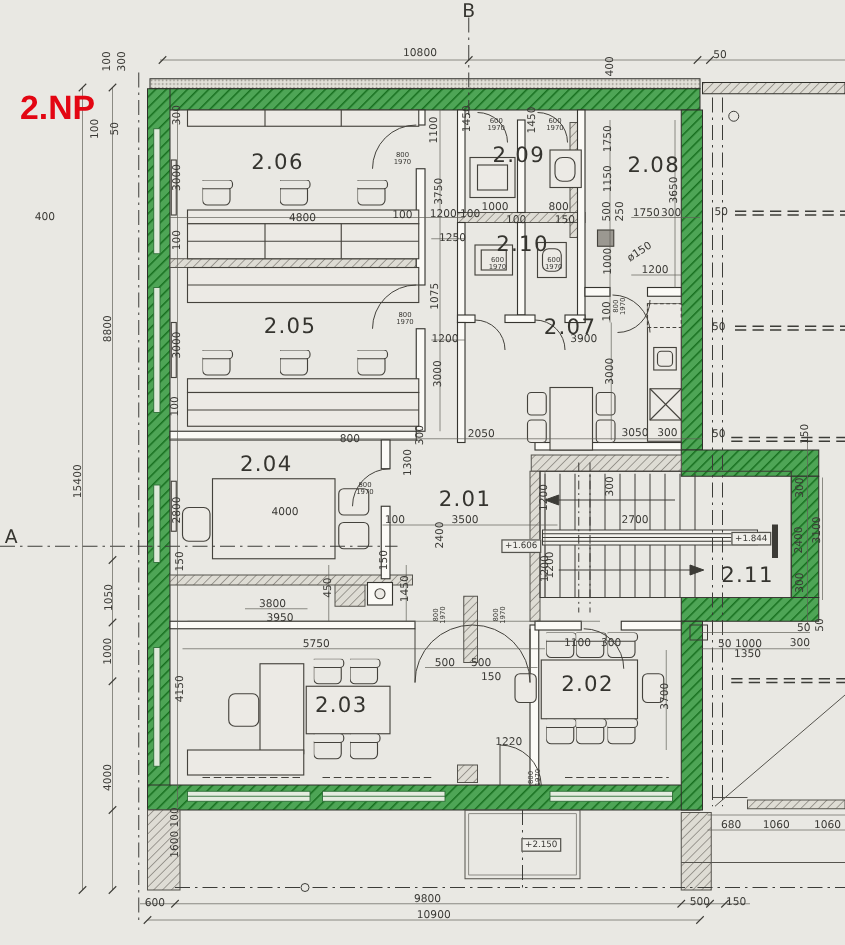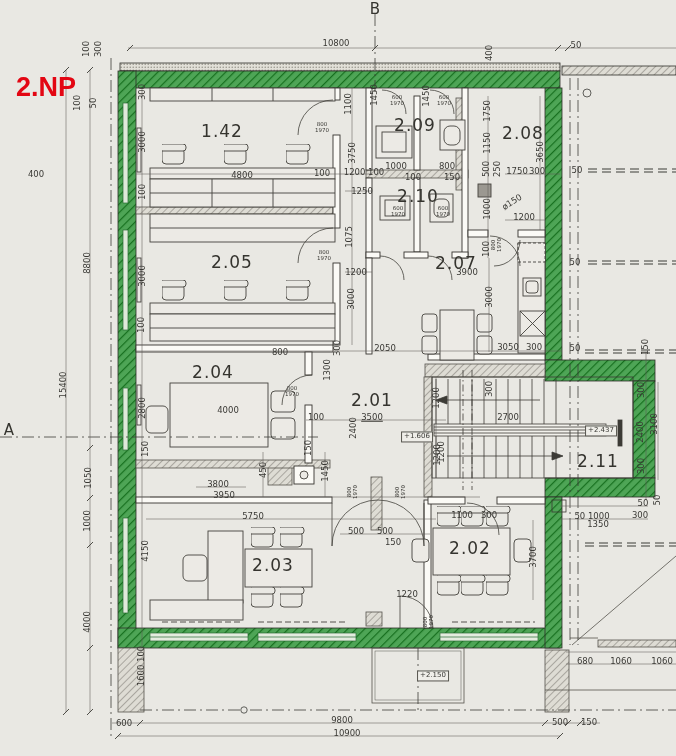--- a/index.html
+++ b/index.html
@@ -324,21 +324,21 @@
     <line x1="137" y1="726" x2="143" y2="720"></line>
         <line x1="542" y1="726" x2="548" y2="720"></line>
     <line x1="115" y1="739" x2="121" y2="733"></line>
         <line x1="557" y1="739" x2="563" y2="733"></line>
     <line x1="565" y1="726" x2="571" y2="720"></line>
         <line x1="577" y1="726" x2="583" y2="720"></line>
   </g>
 </svg>
 
 <div id="labels">
-      <span class="lbl room" style="left: 222px; top: 131px;">1.42</span>
+      <span class="lbl room" style="left: 222px; top: 131px;">2.06</span>
       <span class="lbl room" style="left: 415px; top: 125px;">2.09</span>
       <span class="lbl room" style="left: 523px; top: 133px;">2.08</span>
       <span class="lbl room" style="left: 418px; top: 196px;">2.10</span>
       <span class="lbl room" style="left: 232px; top: 262px;">2.05</span>
       <span class="lbl room" style="left: 456px; top: 263px;">2.07</span>
       <span class="lbl room" style="left: 213px; top: 372px;">2.04</span>
       <span class="lbl room" style="left: 372px; top: 400px;">2.01</span>
       <span class="lbl room" style="left: 598px; top: 461px;">2.11</span>
       <span class="lbl room" style="left: 470px; top: 548px;">2.02</span>
       <span class="lbl room" style="left: 273px; top: 565px;">2.03</span>
@@ -393,21 +393,21 @@
       <span class="lbl dim" style="left: 467px; top: 272px;">3900</span>
       <span class="lbl dim r90" style="left: 489px; top: 297px;">3000</span>
       <span class="lbl dim" style="left: 385px; top: 348px;">2050</span>
       <span class="lbl dim r90" style="left: 337px; top: 348px;">300</span>
       <span class="lbl dim" style="left: 508px; top: 347px;">3050</span>
       <span class="lbl dim" style="left: 534px; top: 347px;">300</span>
       <span class="lbl dim" style="left: 280px; top: 352px;">800</span>
       <span class="lbl dim r90" style="left: 327px; top: 370px;">1300</span>
       <span class="lbl dim" style="left: 228px; top: 410px;">4000</span>
       <span class="lbl dim" style="left: 316px; top: 417px;">100</span>
-      <span class="lbl dim" style="left: 372px; top: 417px; text-decoration: underline;">3500</span>
+      <span class="lbl dim" style="left: 372px; top: 417px;">3500</span>
       <span class="lbl dim r90" style="left: 353px; top: 428px;">2400</span>
       <span class="lbl dim r90" style="left: 308px; top: 448px;">150</span>
       <span class="lbl dim r90" style="left: 263px; top: 470px;">450</span>
       <span class="lbl dim r90" style="left: 325px; top: 471px;">1450</span>
       <span class="lbl dim" style="left: 218px; top: 484px;">3800</span>
       <span class="lbl dim" style="left: 224px; top: 495px;">3950</span>
       <span class="lbl dim" style="left: 253px; top: 516px;">5750</span>
       <span class="lbl dim" style="left: 356px; top: 531px;">500</span>
       <span class="lbl dim" style="left: 385px; top: 531px;">500</span>
       <span class="lbl dim" style="left: 393px; top: 542px;">150</span>
@@ -457,19 +457,19 @@
 1970</span>
       <span class="lbl door" style="left: 397px; top: 101px;">600
 1970</span>
       <span class="lbl door" style="left: 444px; top: 101px;">600
 1970</span>
       <span class="lbl door" style="left: 398px; top: 212px;">600
 1970</span>
       <span class="lbl door" style="left: 443px; top: 212px;">600
 1970</span>
       <span class="lbl elev" style="left: 417px; top: 437px;">+1.606</span>
-      <span class="lbl elev" style="left: 601px; top: 431px;">+2.437</span>
+      <span class="lbl elev" style="left: 601px; top: 431px;">+1.844</span>
       <span class="lbl elev" style="left: 433px; top: 676px;">+2.150</span>
       <span class="lbl axis" style="left: 375px; top: 9px;">B</span>
       <span class="lbl axis" style="left: 9px; top: 430px;">A</span>
     </div>
 <span id="title" class="lbl title" style="left: 46px; top: 87px; color: rgb(227, 6, 19);">2.NP</span>
 </div>
 
 </body></html>

